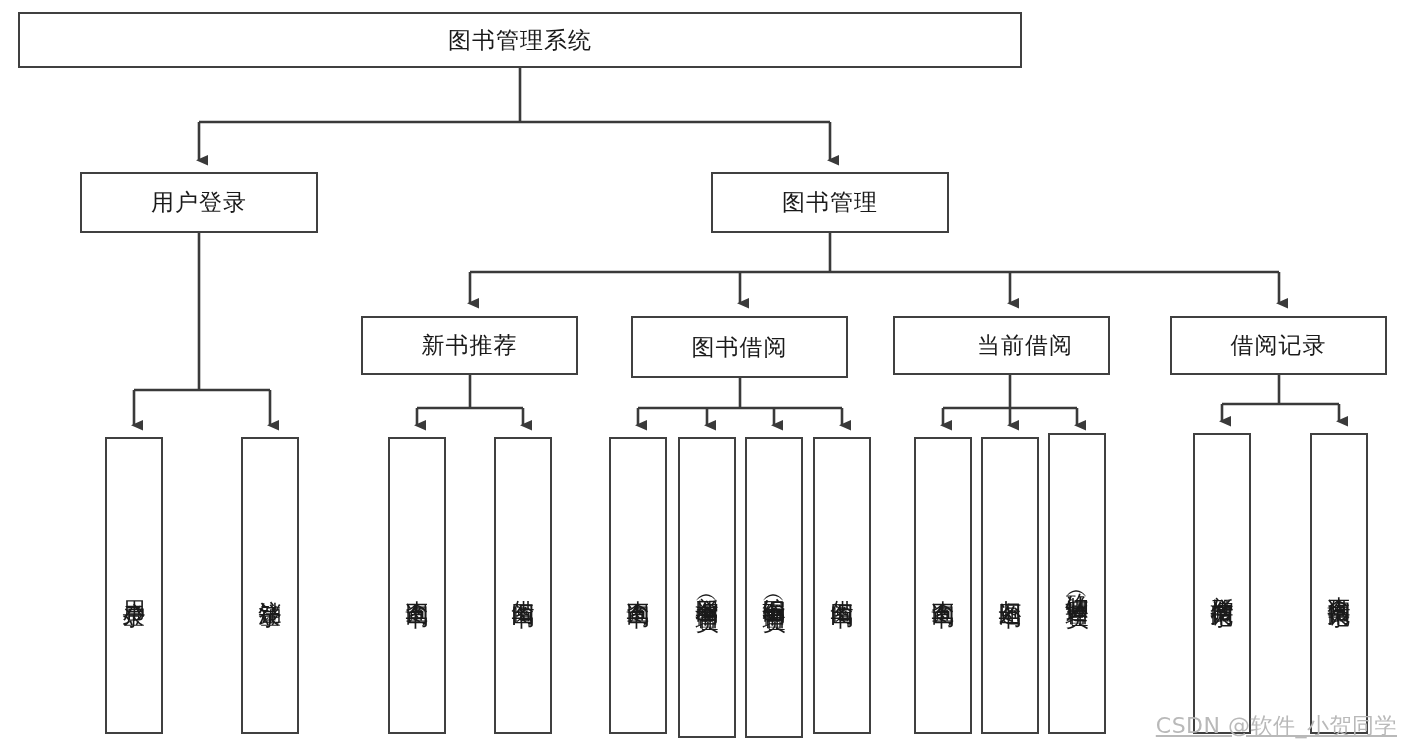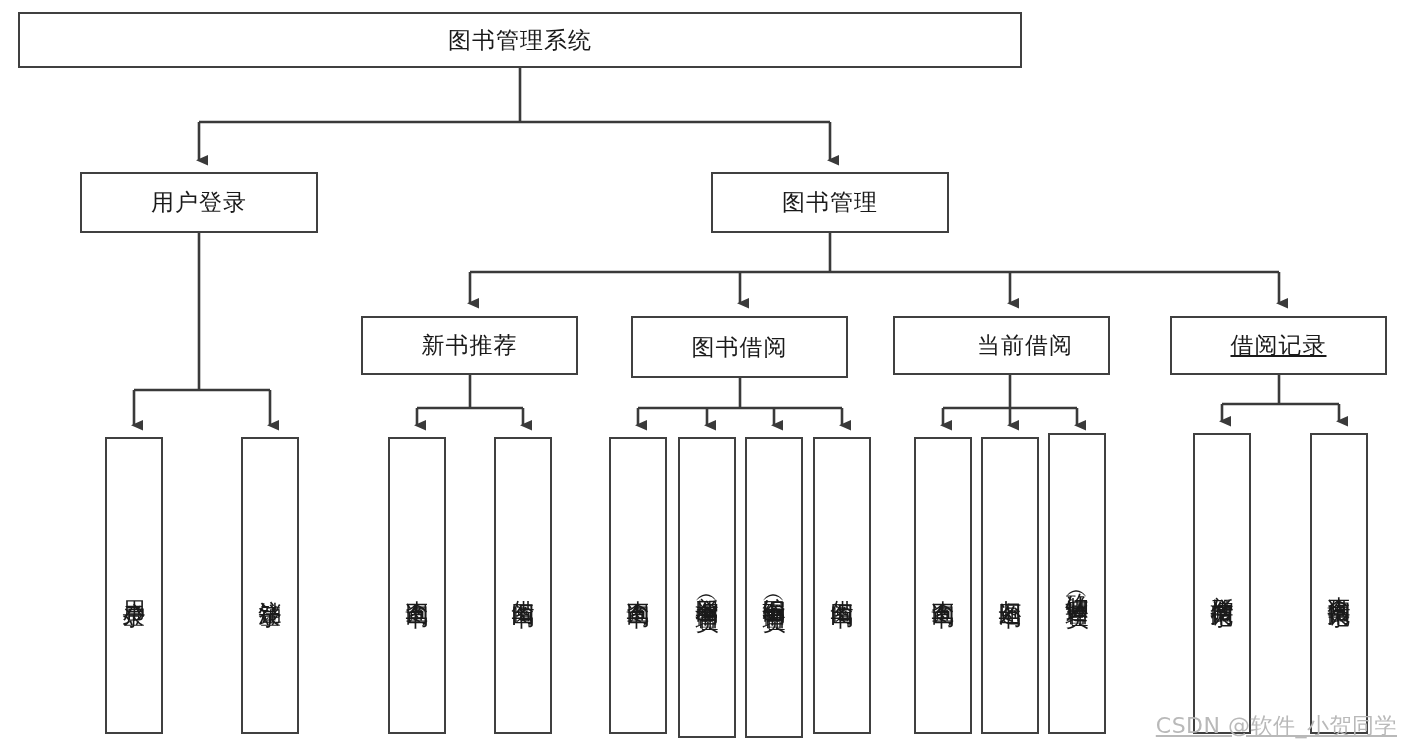--- a/index.html
+++ b/index.html
@@ -139,21 +139,21 @@
 
   <div class="node h" style="left:361px; top:316px; width:217px; height:59px;">
     <span>新书推荐</span>
   </div>
   <div class="node h" style="left:631px; top:316px; width:217px; height:62px;">
     <span>图书借阅</span>
   </div>
   <div class="node h" style="left:893px; top:316px; width:217px; height:59px;padding-left:47px;">
     <span>当前借阅</span>
   </div>
-  <div class="node h" style="left:1170px; top:316px; width:217px; height:59px;text-decoration:underline;">
+  <div class="node h" style="left:1170px; top:316px; width:217px; height:59px;">
     <span>借阅记录</span>
   </div>
 
   <div class="node leaf" style="left:105px; top:437px; width:58px; height:297px;">
     <span>用户登录</span>
   </div>
   <div class="node leaf" style="left:241px; top:437px; width:58px; height:297px;">
     <span>注销登录</span>
   </div>
 

